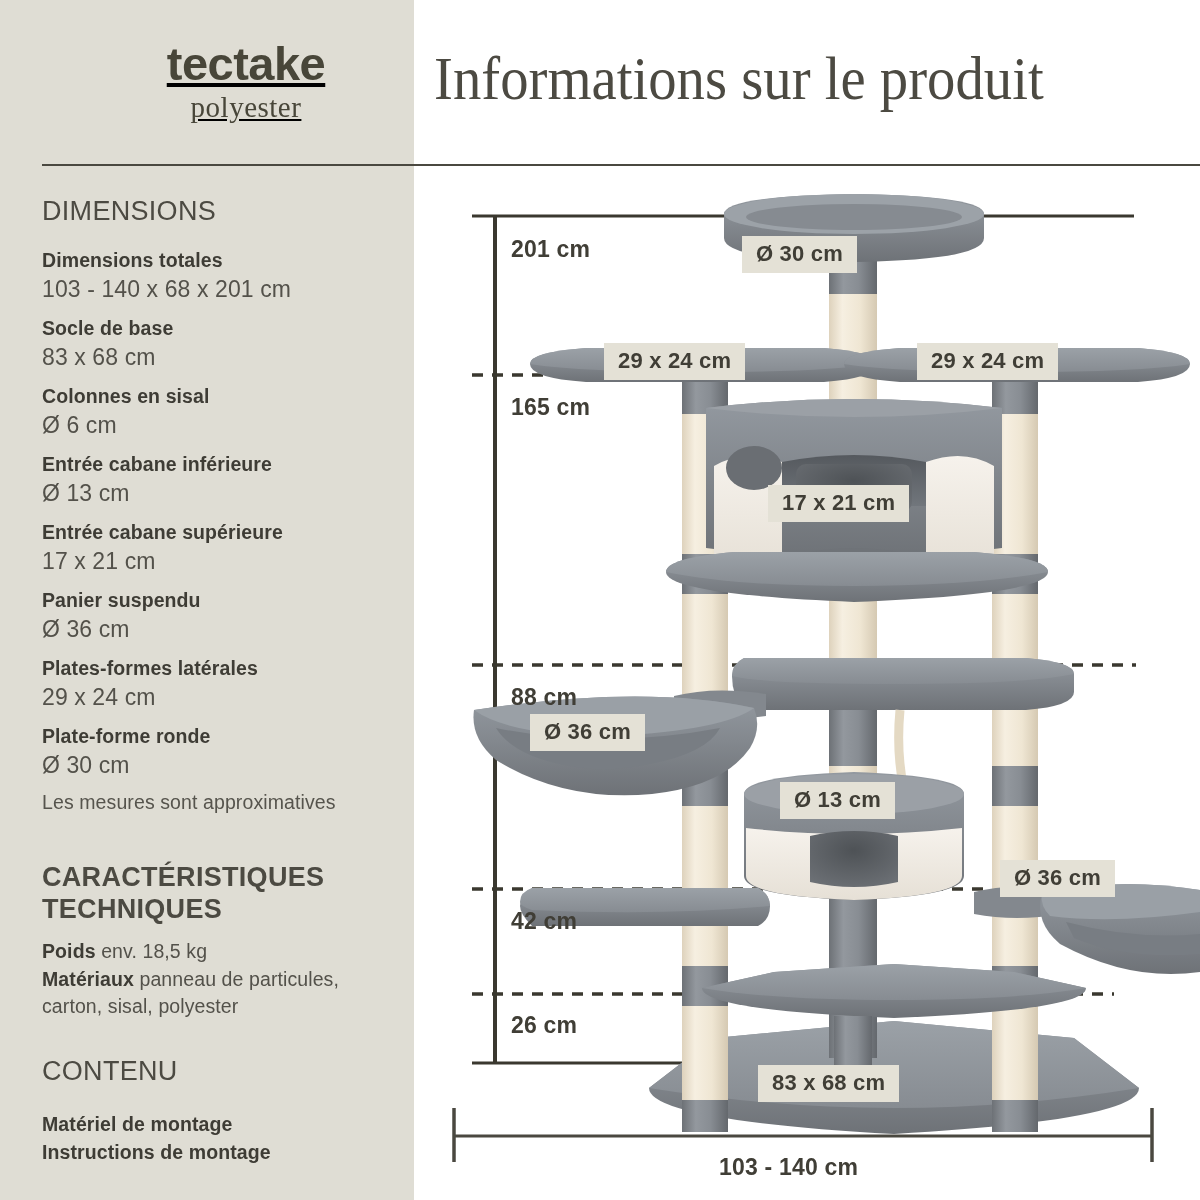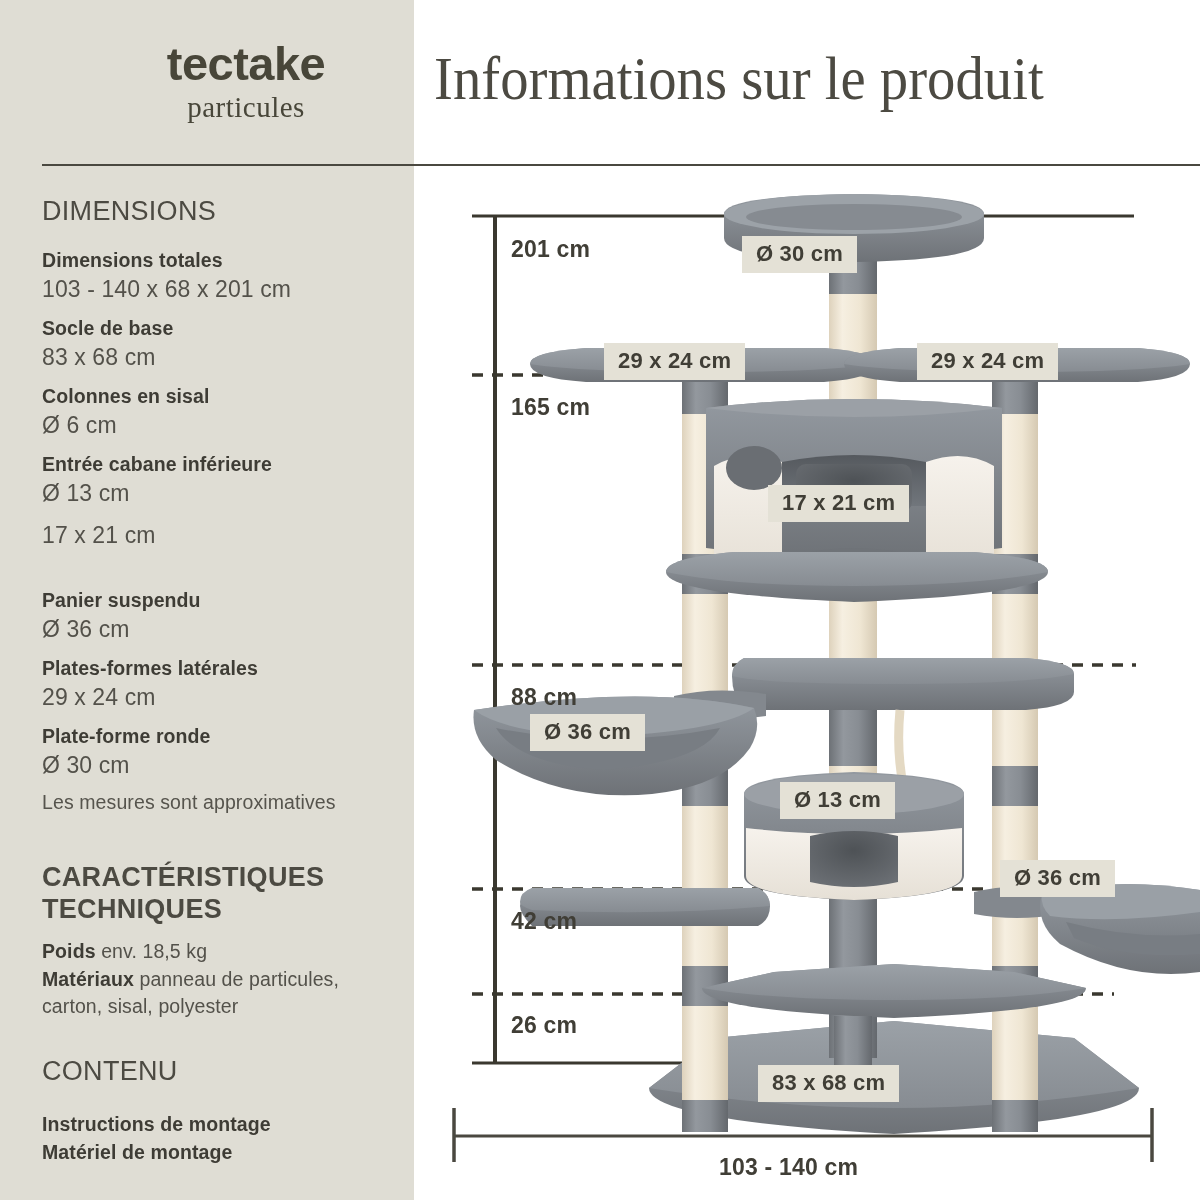--- a/index.html
+++ b/index.html
@@ -11,21 +11,21 @@
     overflow:hidden;
   }
 
   
   #sidebar-bg {
     position:absolute; left:0; top:0; width:414px; height:1200px;
     background:#dfddd4;
   }
 
   
-  #brand { position:absolute; left:96px; top:40px; width:300px; text-align:center; }
+  #brand { position:absolute; left:96px; top:40px; width:300px; text-align:center;text-decoration:underline; }
   #brand-main {
     font-size:47px; font-weight:bold; color:#484639;
     letter-spacing:-0.5px; line-height:1.0;
   }
   #brand-sub {
     font-family:"Liberation Serif", serif;
     font-size:29px; color:#484639; line-height:1.25; margin-top:2px;
     letter-spacing:0.5px;
   }
   #page-title {
@@ -82,21 +82,21 @@
     letter-spacing:0.2px; white-space:nowrap;
   }
 </style>
 </head>
 <body>
 
 <div id="sidebar-bg"></div>
 
 <div id="brand">
   <div id="brand-main">tectake</div>
-  <div id="brand-sub">particules</div>
+  <div id="brand-sub">polyester</div>
 </div>
 <div id="page-title">Informations sur le produit</div>
 <div id="header-rule"></div>
 
 <div class="side-h" style="top:196px;">DIMENSIONS</div>
 
 <div class="spec" style="top:248px;">
   <div class="t">Dimensions totales</div>
   <div class="v">103 - 140 x 68 x 201 cm</div>
 </div>
@@ -106,20 +106,21 @@
 </div>
 <div class="spec" style="top:384px;">
   <div class="t">Colonnes en sisal</div>
   <div class="v">Ø 6 cm</div>
 </div>
 <div class="spec" style="top:452px;">
   <div class="t">Entrée cabane inférieure</div>
   <div class="v">Ø 13 cm</div>
 </div>
 <div class="spec" style="top:520px;">
+  <div class="t">Entrée cabane supérieure</div>
   <div class="v">17 x 21 cm</div>
 </div>
 <div class="spec" style="top:588px;">
   <div class="t">Panier suspendu</div>
   <div class="v">Ø 36 cm</div>
 </div>
 <div class="spec" style="top:656px;">
   <div class="t">Plates-formes latérales</div>
   <div class="v">29 x 24 cm</div>
 </div>
@@ -134,22 +135,22 @@
 <div class="kv" style="top:938px;">
   <div><b>Poids</b>
     <span>env. 18,5 kg</span></div>
   <div><b>Matériaux</b>
     <span>panneau de particules, carton, sisal, polyester</span></div>
 </div>
 
 <div class="side-h" style="top:1056px;">CONTENU</div>
 
 <div class="contenu" style="top:1110px;">
+  <div>Matériel de montage</div>
   <div>Instructions de montage</div>
-  <div>Matériel de montage</div>
 </div>
 
 <div id="diagram">
 
   <svg width="786" height="1024" viewBox="0 0 786 1024">
     <defs>
       <linearGradient id="gPlush" x1="0" y1="0" x2="0" y2="1">
         <stop offset="0" stop-color="#9399a0"></stop>
         <stop offset="0.45" stop-color="#83888e"></stop>
         <stop offset="1" stop-color="#6e7277"></stop>

